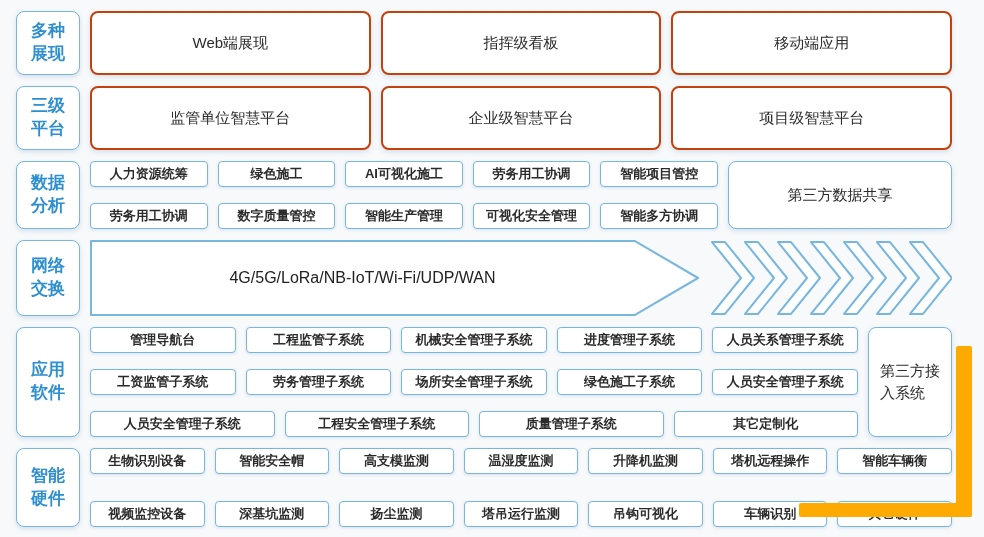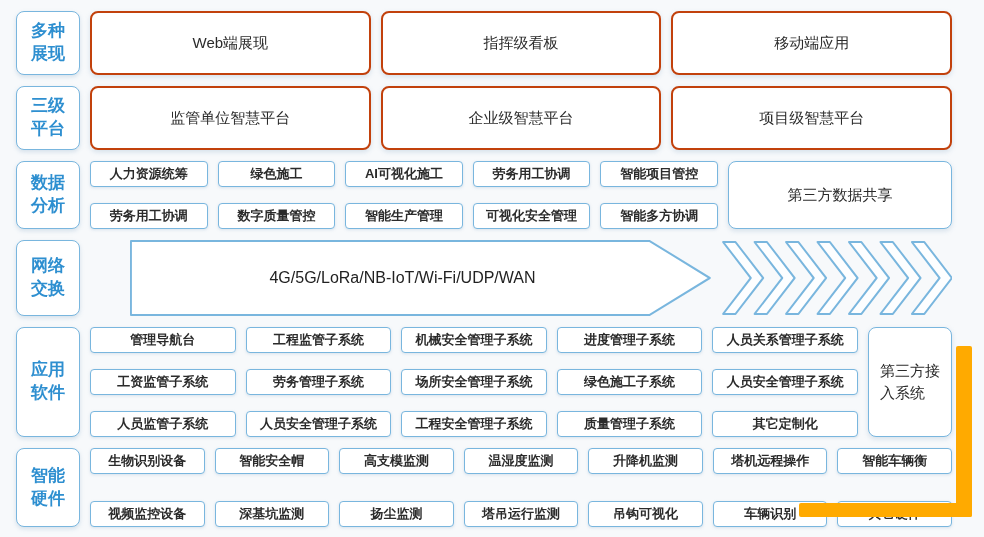--- a/index.html
+++ b/index.html
@@ -59,21 +59,21 @@
   .side-box {
     border: 1px solid #79b6de; border-radius: 8px;
     background: #ffffff;
     display: flex; align-items: center; justify-content: center;
     text-align: left; font-size: 15px; line-height: 1.5;
     box-shadow: 0 2px 5px rgba(125,160,195,.28);
   }
   .side-wide   { flex: 0 0 224px; width: 224px; }
   .side-narrow { flex: 0 0 84px;  width: 84px; padding: 0 11px; }
 
-  .arrow-wrap { flex: 1; position: relative; margin-left: 40px; }
+  .arrow-wrap { flex: 1; position: relative; }
   .arrow-wrap svg { position: absolute; inset: 0; width: 100%; height: 100%; }
   .arrow-text {
     position: absolute; left: 0; top: 0; width: 545px; height: 100%;
     display: flex; align-items: center; justify-content: center;
     font-size: 16px; color: #222;
   }
 
   .hl { position: absolute; background: #ffaa00; border-radius: 2px; z-index: 5; }
   .hl-v { left: 956px; top: 346px; width: 16px; height: 171px; }
   .hl-h { left: 799px; top: 503px; width: 173px; height: 14px; }
@@ -146,21 +146,20 @@
         <div class="chip">人员关系管理子系统</div>
       </div>
       <div class="chip-row">
         <div class="chip">工资监管子系统</div>
         <div class="chip">劳务管理子系统</div>
         <div class="chip">场所安全管理子系统</div>
         <div class="chip">绿色施工子系统</div>
         <div class="chip">人员安全管理子系统</div>
       </div>
       <div class="chip-row">
-        <div class="chip">人员监管子系统</div>
         <div class="chip">人员安全管理子系统</div>
         <div class="chip">工程安全管理子系统</div>
         <div class="chip">质量管理子系统</div>
         <div class="chip">其它定制化</div>
       </div>
     </div>
     <div class="side-box side-narrow">第三方接入系统</div>
   </div>
 
   <div class="band b6">

